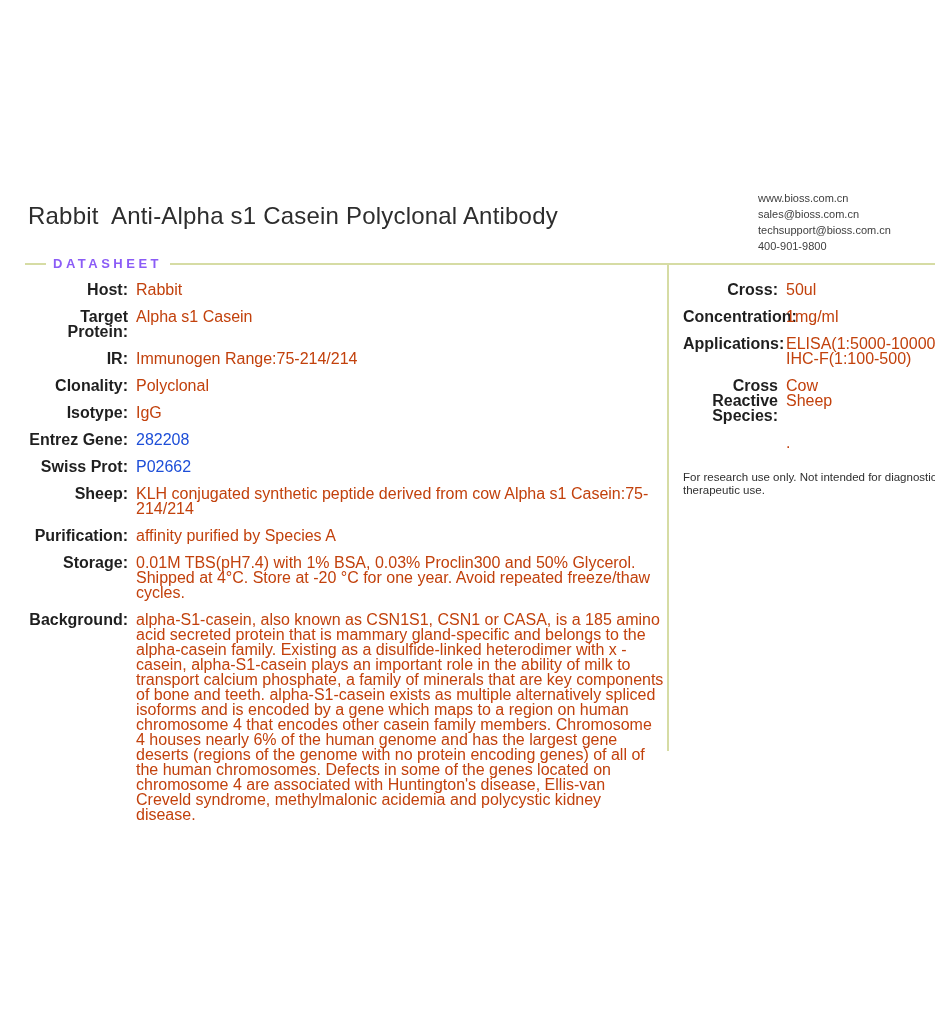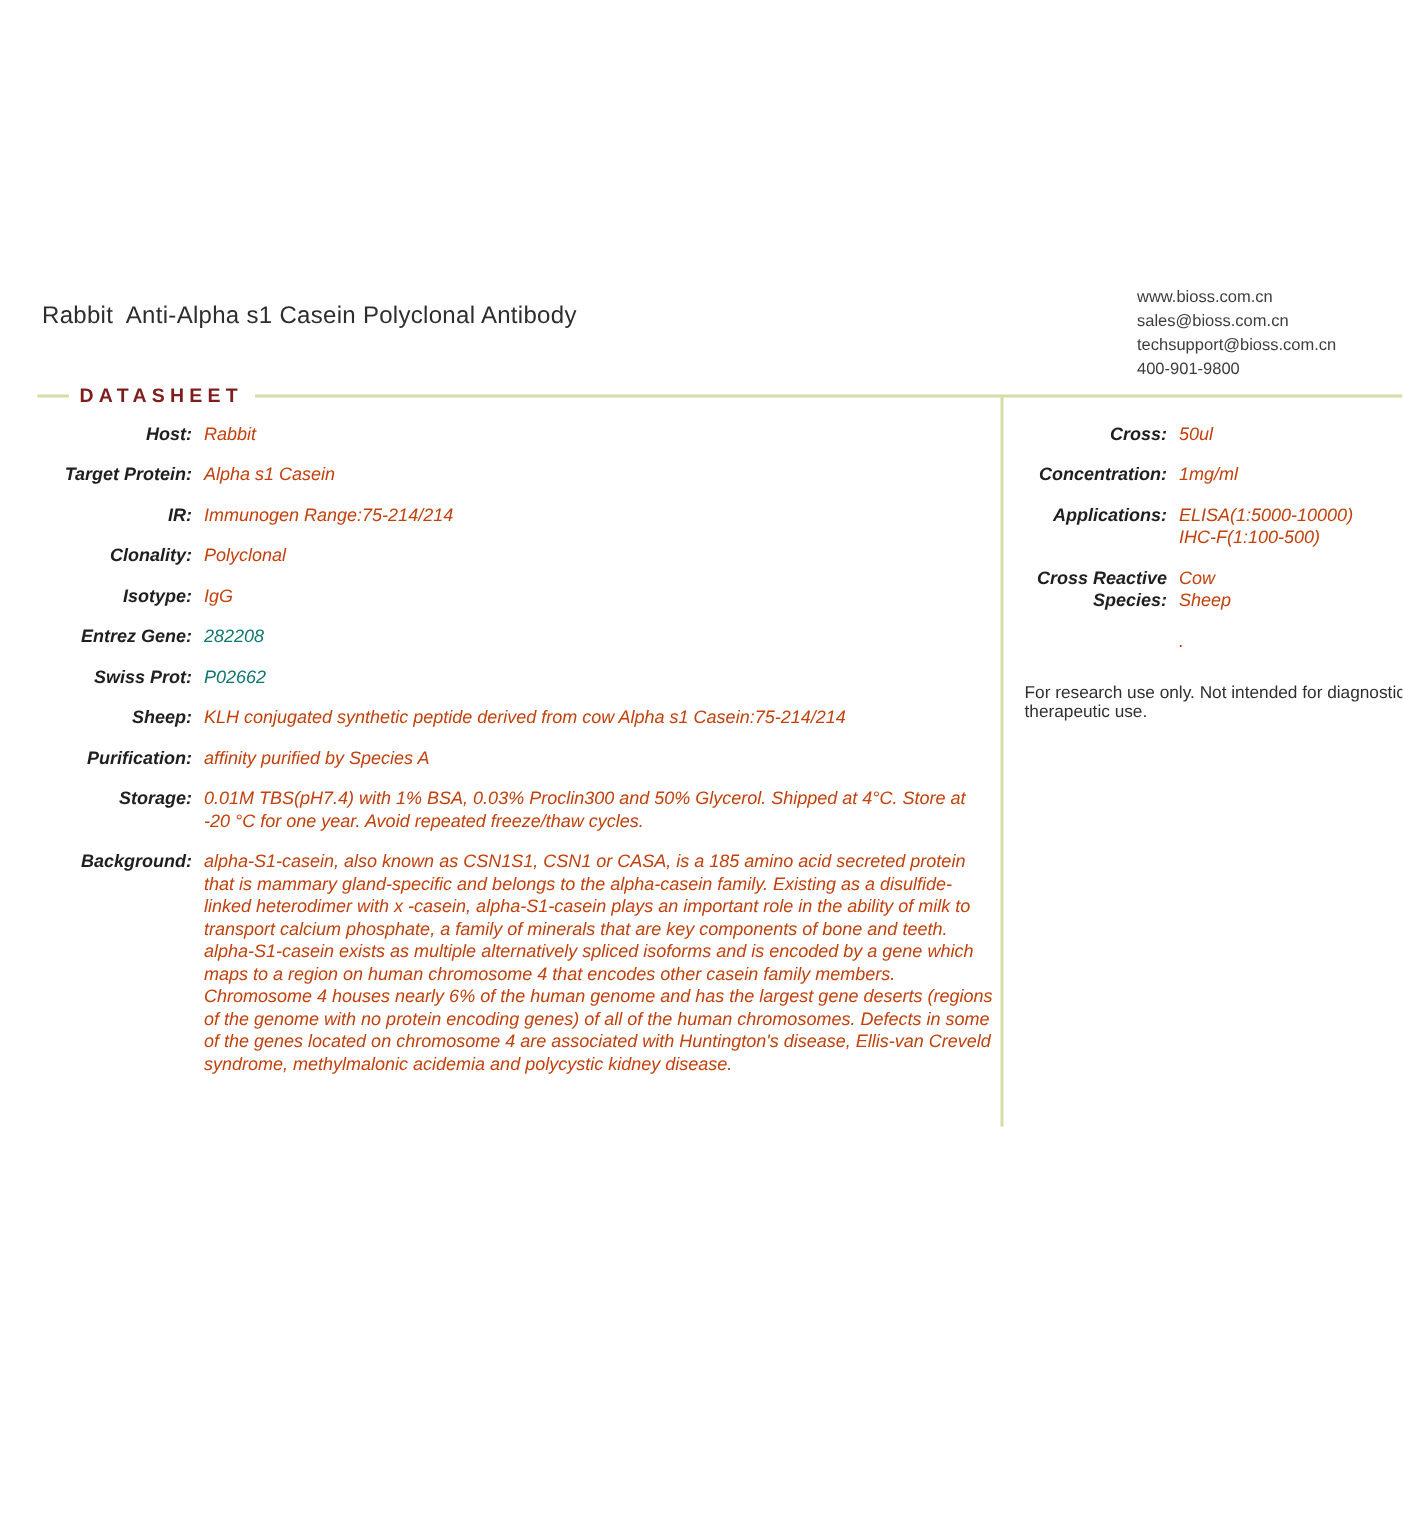--- a/index.html
+++ b/index.html
@@ -9,21 +9,21 @@
     position: relative;
     width: 935px;
     height: 1024px;
     background: #ffffff;
     overflow: hidden;
   }
   .title {
     position: absolute;
     left: 28px;
     top: 202px;
-    font-size: 16px;
+    font-size: 24px;
     color: #2d2d2d;
     white-space: pre-wrap;
     letter-spacing: 0.2px;
   }
   .contact {
     position: absolute;
     left: 738px;
     top: 190px;
     font-size: 11px;
     line-height: 16px;
@@ -42,53 +42,52 @@
   .rule-seg {
     height: 2px;
     background: #d6dca4;
   }
   .rule-seg.left { width: 21px; margin-right: 7px; }
   .rule-seg.right { flex: 1; margin-left: 8px; }
   .section-label {
     font-size: 13px;
     font-weight: bold;
     letter-spacing: 3.5px;
-    color: #7f1d1d;
+    color: #8b5cf6;
   }
   .v-divider {
     position: absolute;
     left: 667px;
     top: 264px;
     width: 2px;
     height: 487px;
     background: #d6dca4;
   }
   .col { position: absolute; top: 282px; }
   .col-left { left: 28px; width: 636px; }
   .col-right { left: 683px; width: 290px; }
   .row {
     display: grid;
     margin-bottom: 12px;
-    font-size: 12px;
+    font-size: 16px;
     line-height: 15px;
-    font-style: italic;
   }
   .col-left .row { grid-template-columns: 100px 1fr; column-gap: 8px; }
   .col-right .row { grid-template-columns: 95px 1fr; column-gap: 8px; }
   .lbl {
     font-weight: bold;
     color: #1f1f1f;
     text-align: right;
     white-space: pre-line;
   }
   .val {
     color: #c2410c;
     white-space: pre-line;
   }
-  .val.link { color: #0f766e; cursor: pointer; }
+  .val.link { color: #1d4ed8; cursor: pointer; }
   .notice {
     margin-top: 21px;
     width: 288px;
     font-size: 11.5px;
     line-height: 13px;
     color: #2f2f2f;
   }
 </style>
 </head>
 <body>

